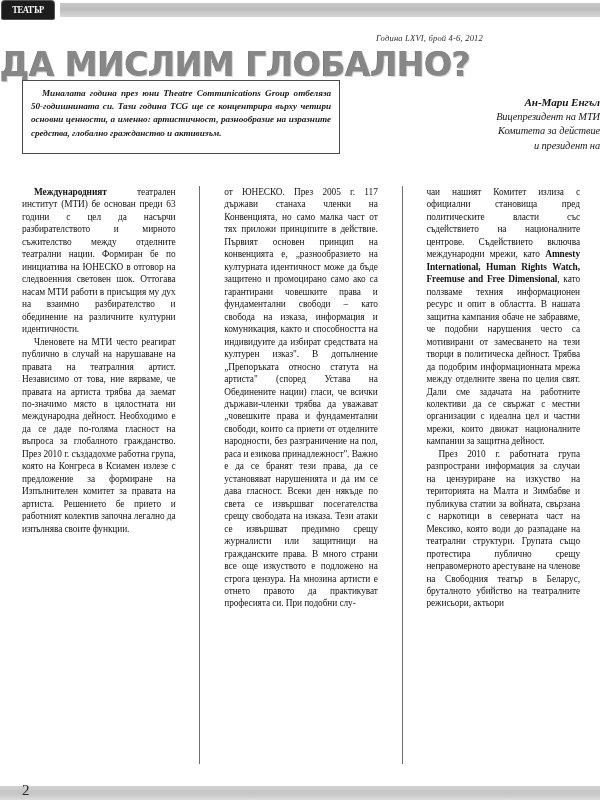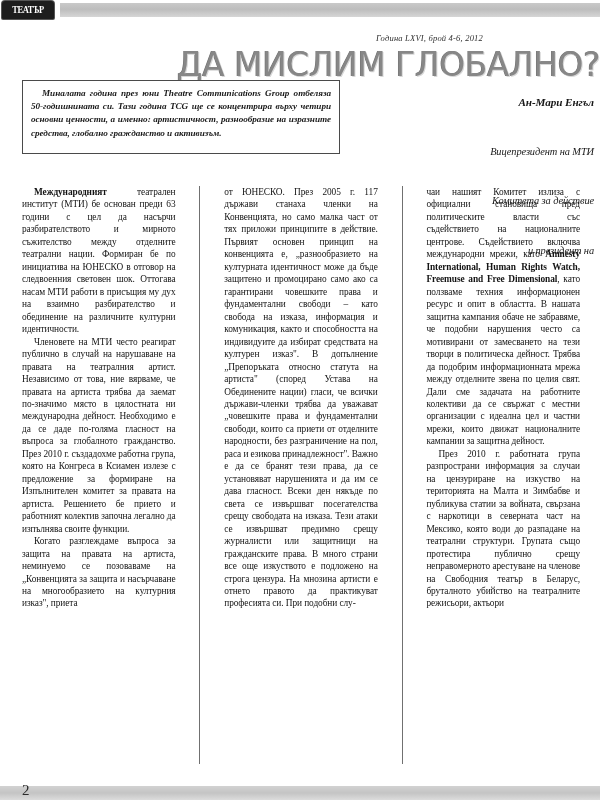--- a/index.html
+++ b/index.html
@@ -59,23 +59,23 @@
     letter-spacing: 0.2px;
     line-height: 14px;
     margin-top: 28px;
   }
 
   
   #headline {
     position: absolute;
     left: 0; top: 23px;
     width: 600px;
-    text-align: right;
+    text-align: left;
     font-family: "DejaVu Sans", "Liberation Sans", sans-serif;
-    font-weight: normal;
+    font-weight: bold;
     font-size: 33px;
     letter-spacing: -0.5px;
     color: #878787;
     text-shadow: 1px 1px 0 #d8d8d8, -0.5px -0.5px 0 #6d6d6d;
     white-space: nowrap;
   }
 
   
   #intro-box {
     position: absolute;
@@ -96,40 +96,39 @@
     color: #1a1a1a;
     text-align: justify;
     text-indent: 11px;
     margin: 0;
     letter-spacing: -0.05px;
   }
 
   
   #byline {
     position: absolute;
-    right: 6px; top: 95px;
+    right: 0; top: 95px;
     width: 245px;
     text-align: right;
     font-family: "Liberation Serif", "DejaVu Serif", serif;
     font-style: italic;
     color: #171717;
   }
   #byline-name {
     font-weight: bold;
     font-size: 11.2px;
     line-height: 15px;
     letter-spacing: -0.1px;
     display: block;
   }
   #byline .byline-role {
     display: block;
     font-size: 10.4px;
     line-height: 14.4px;
     letter-spacing: -0.1px;
-    margin-top: 35px;
   }
 
   
   #columns {
     position: absolute;
     left: 22px; top: 186px;
     width: 558px;
     height: 578px;
     display: flex;
     gap: 12px;
@@ -207,21 +206,20 @@
   <span class="byline-role">и президент на</span>
 </div>
 
 <div id="columns">
 
   <div class="col" id="col1">
     <p>
       <b>Международният</b><span> театрален институт (МТИ) бе основан преди 63 години с цел да насърчи разбирателството и мирното съжителство между отделните театрални нации. Формиран бе по инициатива на ЮНЕСКО в отговор на следвоенния световен шок. Оттогава насам МТИ работи в присъщия му дух на взаимно разбирателство и обединение на различните културни идентичности.</span>
     </p>
     <p>Членовете на МТИ често реагират публично в случай на нарушаване на правата на театралния артист. Независимо от това, ние вярваме, че правата на артиста трябва да заемат по-значимо място в цялостната ни международна дейност. Необходимо е да се даде по-голяма гласност на въпроса за глобалното гражданство. През 2010 г. създадохме работна група, която на Конгреса в Ксиамен излезе с предложение за формиране на Изпълнителен комитет за правата на артиста. Решението бе прието и работният колектив започна легално да изпълнява своите функции.</p>
-    <p>Когато разглеждаме въпроса за защита на правата на артиста, неминуемо се позоваваме на „Конвенцията за защита и насърчаване на многообразието на културния изказ", приета</p>
   </div>
 
   <div class="col-gap">
     <div class="col-rule"></div>
   </div>
 
   <div class="col" id="col2">
     <p class="no-indent">от ЮНЕСКО. През 2005 г. 117 държави станаха членки на Конвенцията, но само малка част от тях приложи принципите в действие. Първият основен принцип на конвенцията е, „разнообразието на културната идентичност може да бъде защитено и промоцирано само ако са гарантирани човешките права и фундаментални свободи – като свобода на изказа, информация и комуникация, както и способността на индивидуите да избират средствата на културен изказ". В допълнение „Препоръката относно статута на артиста" (според Устава на Обединените нации) гласи, че всички държави-членки трябва да уважават „човешките права и фундаментални свободи, които са приети от отделните народности, без разграничение на пол, раса и езикова принадлежност". Важно е да се бранят тези права, да се установяват нарушенията и да им се дава гласност. Всеки ден някъде по света се извършват посегателства срещу свободата на изказа. Тези атаки се извършват предимно срещу журналисти или защитници на гражданските права. В много страни все още изкуството е подложено на строга цензура. На мнозина артисти е отнето правото да практикуват професията си. При подобни слу-</p>
   </div>
 

